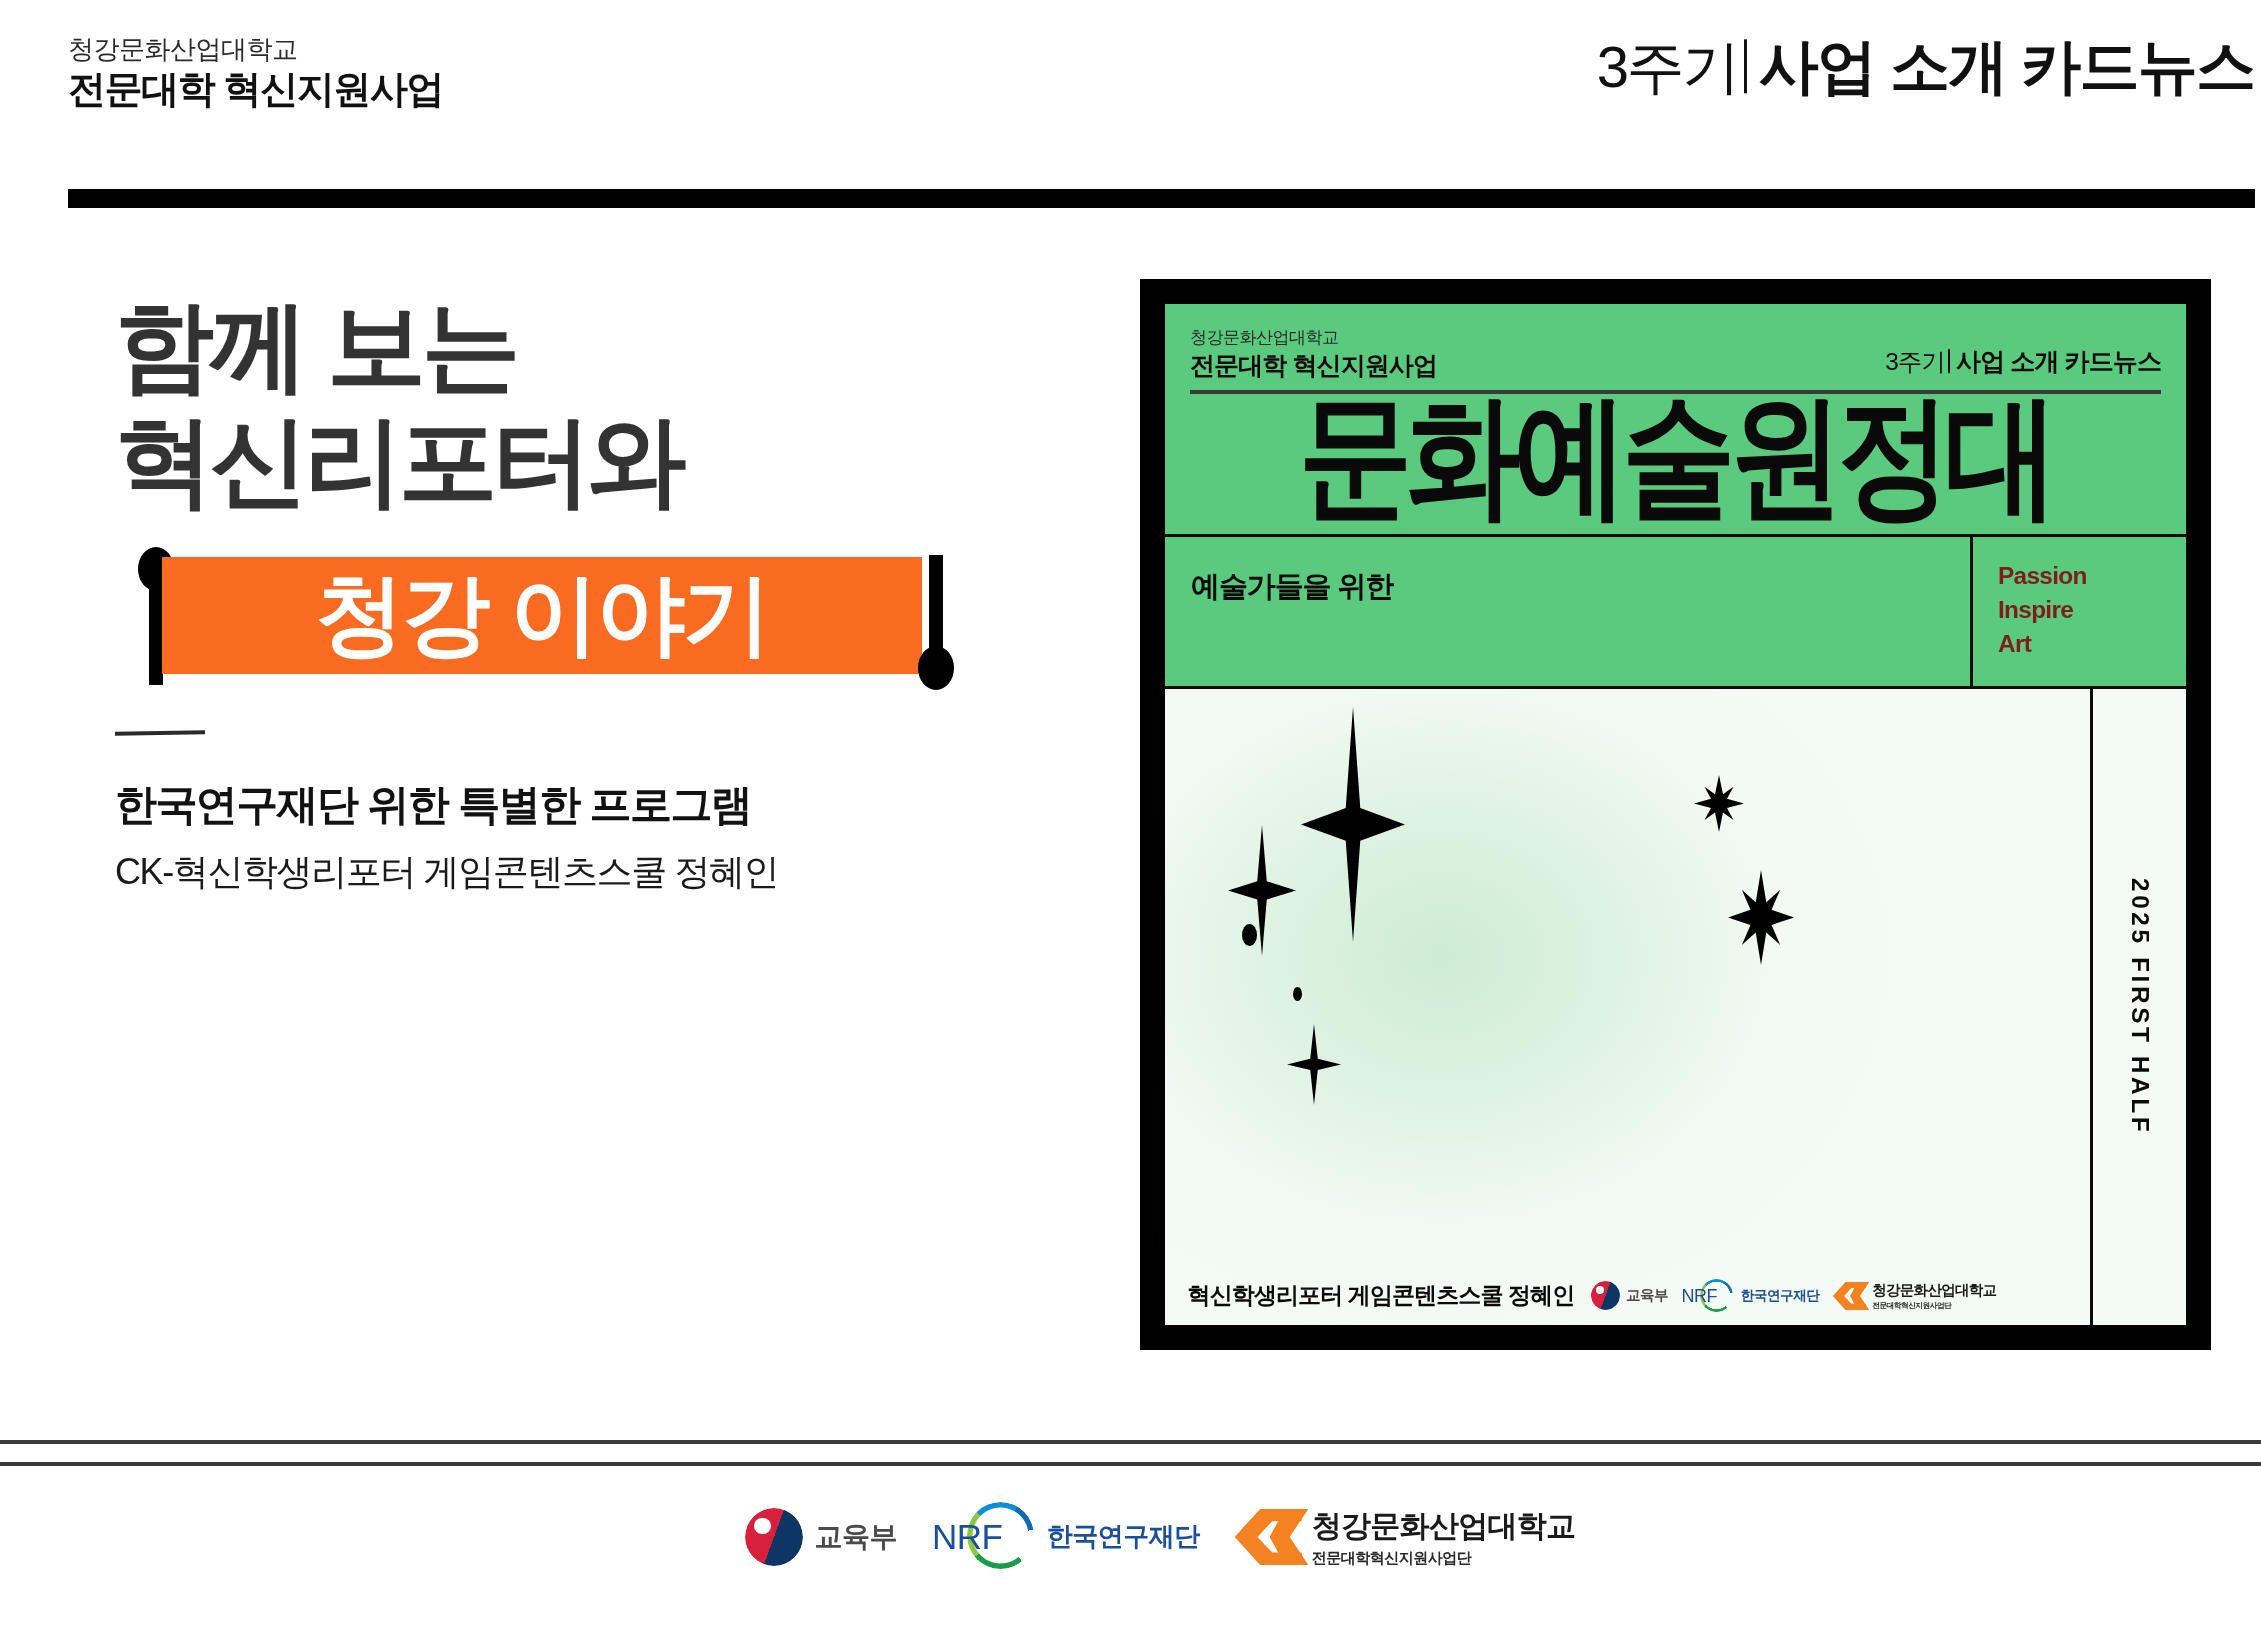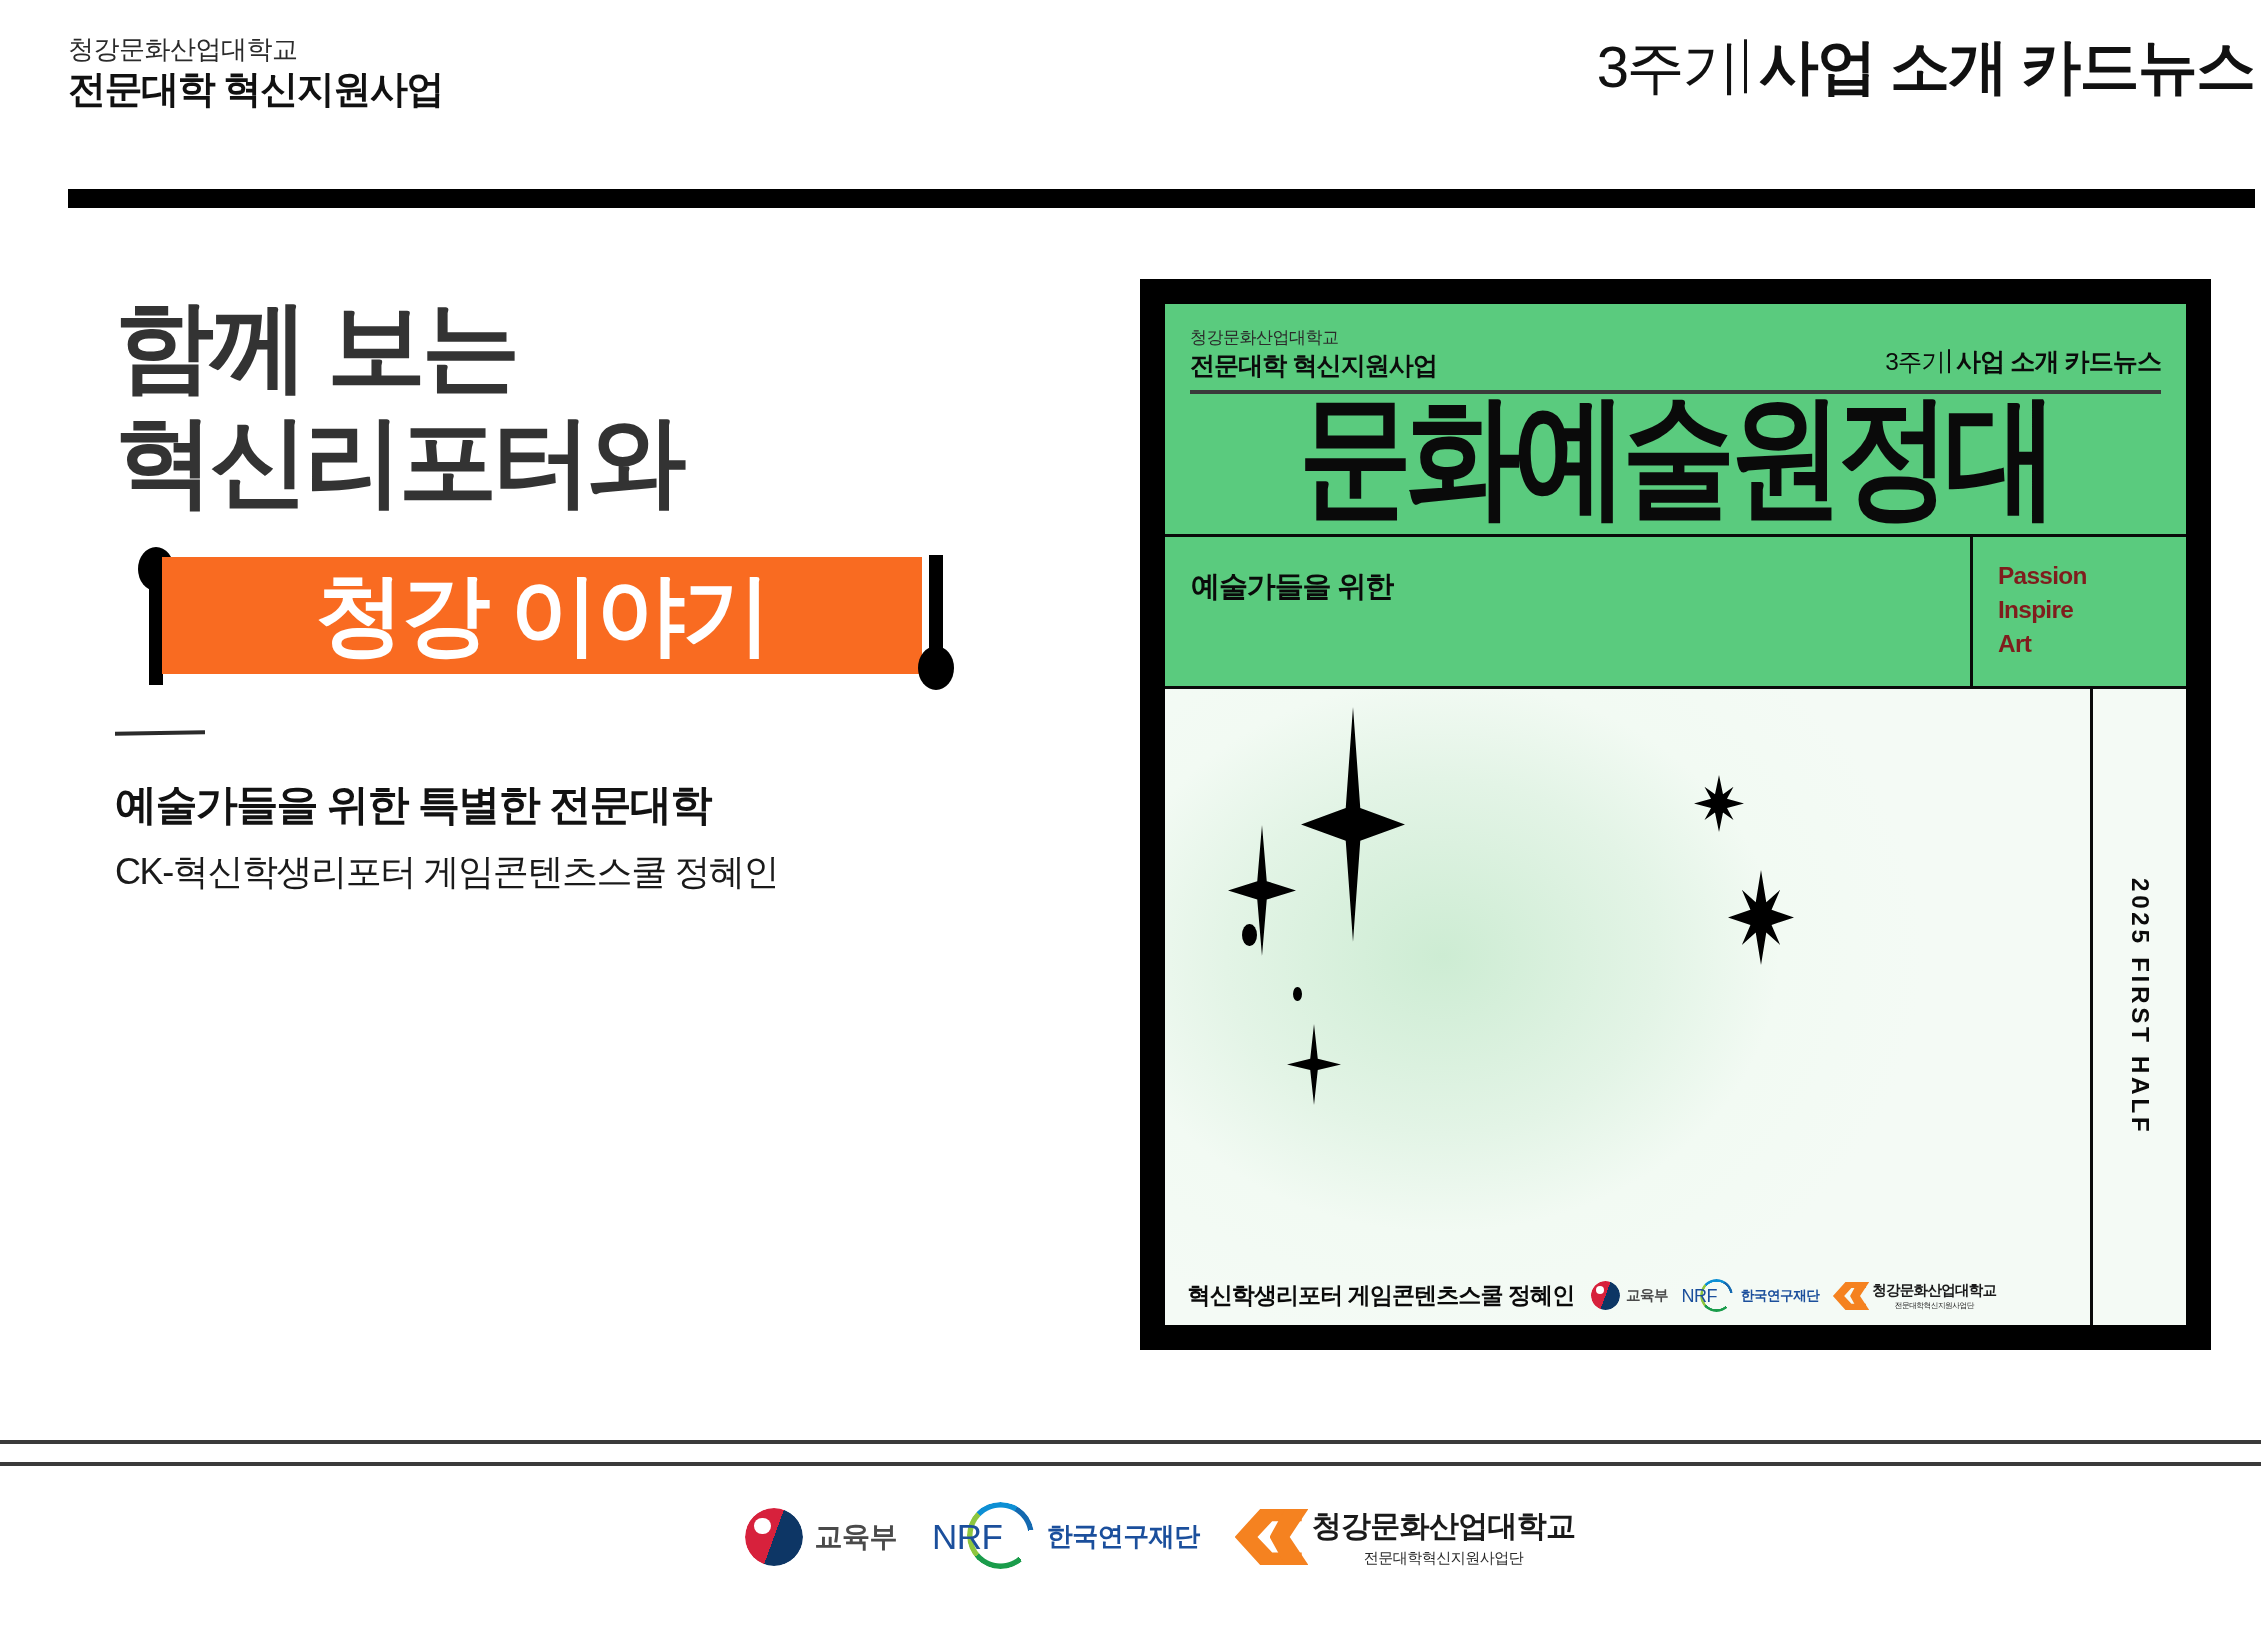--- a/index.html
+++ b/index.html
@@ -392,21 +392,21 @@
   }
   .ck-c {
     left: 0; top: 0; width: 100%; height: 100%;
     clip-path: polygon(38% 0%, 100% 0%, 100% 22%, 56% 22%, 34% 50%, 56% 78%, 100% 78%, 100% 100%, 38% 100%, 0% 50%);
   }
   .ck-k {
     left: 52%; top: 0; width: 58%; height: 100%;
     clip-path: polygon(40% 0%, 100% 0%, 52% 50%, 100% 100%, 40% 100%, 0% 50%);
   }
   .ck-title { font-weight: 700; color: #1a1a1a; letter-spacing: -0.7px; white-space: nowrap; }
-  .ck-sub { font-weight: 400; color: #2a2a2a; letter-spacing: -0.5px; white-space: nowrap; text-align: center; }
+  .ck-sub { font-weight: 700; color: #2a2a2a; letter-spacing: -0.5px; white-space: nowrap; text-align: left; }
 </style>
 </head>
 <body>
 
 <div id="page-header">
   <div class="hdr-left">
     <div class="hdr-univ">청강문화산업대학교</div>
     <div class="hdr-program">전문대학 혁신지원사업</div>
   </div>
   <div class="hdr-right">
@@ -424,21 +424,21 @@
   <div id="highlight-wrap">
     <div class="pin-dot" id="pin-left-dot"></div>
     <div class="pin-bar" id="pin-left-bar"></div>
     <div id="orange-block"></div>
     <div id="highlight-text">청강 이야기</div>
     <div class="pin-bar" id="pin-right-bar"></div>
     <div class="pin-dot" id="pin-right-dot"></div>
   </div>
 
   <div id="short-rule"></div>
-  <div class="sub-main">예술가들을 위한 특별한 전문대학</div>
+  <div class="sub-main">한국연구재단 위한 특별한 프로그램</div>
   <div class="sub-credit">CK-혁신학생리포터 게임콘텐츠스쿨 정혜인</div>
 </div>
 
 <div id="card-frame">
   <div id="card-inner">
 
     <div id="card-head">
       <div>
         <div class="card-univ">청강문화산업대학교</div>
         <div class="card-program">전문대학 혁신지원사업</div>

